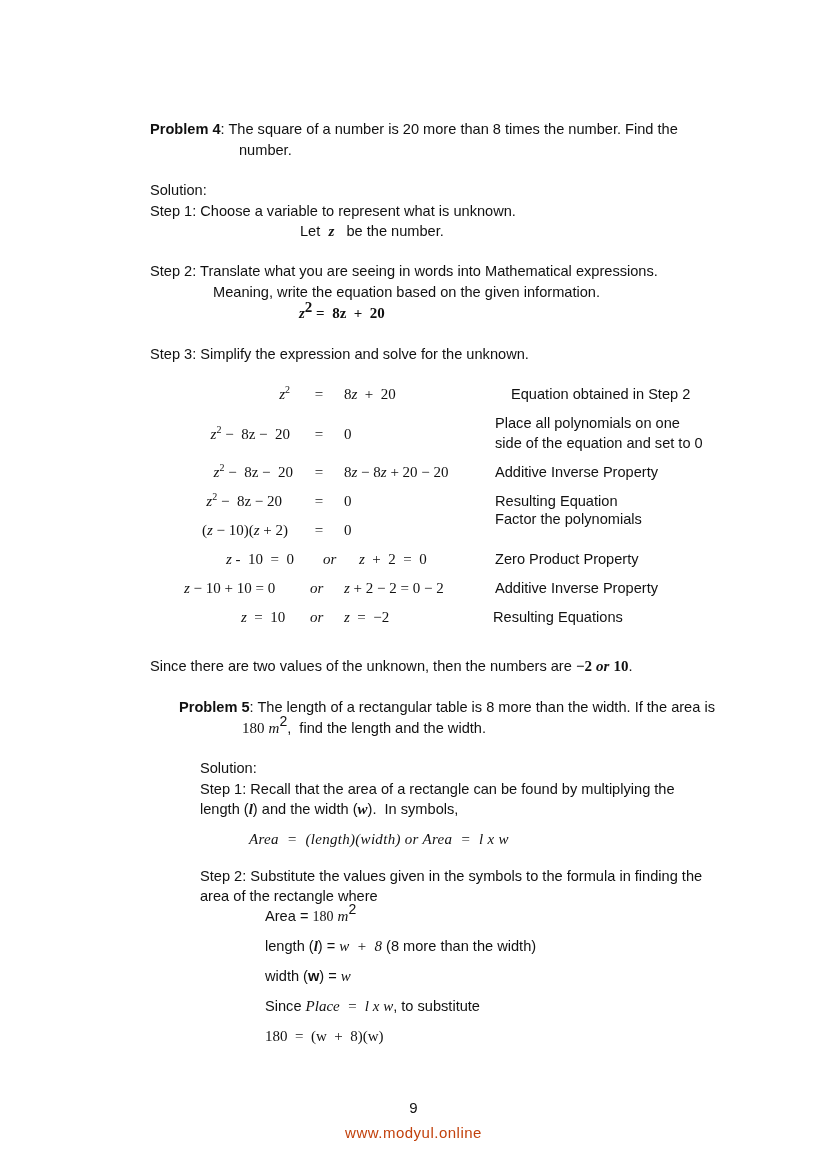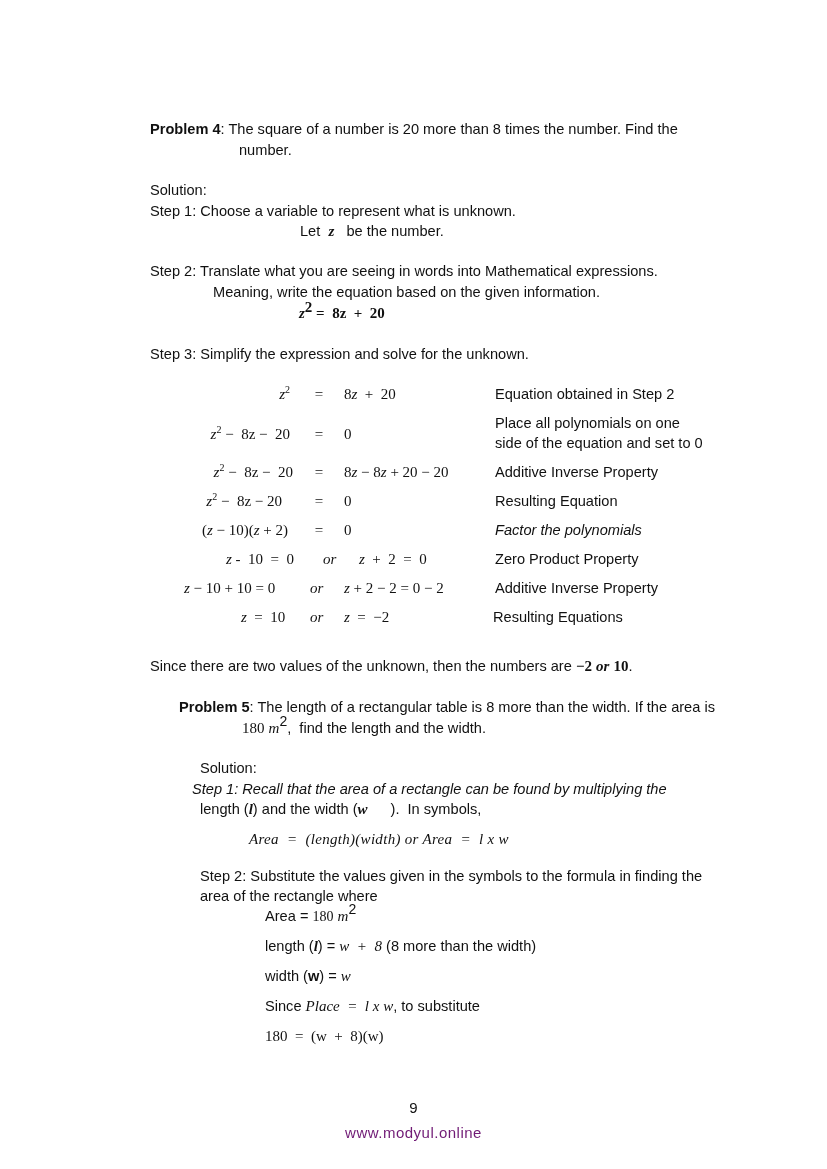--- a/index.html
+++ b/index.html
@@ -13,21 +13,21 @@
   .mbi { font-family: "Liberation Serif", serif; font-weight: bold; font-style: italic; font-size: 15px; }
   sup { font-size: 10px; vertical-align: 6px; line-height: 0; }
   sup.big { font-size: 14px; vertical-align: 7px; }
   .eq { position: absolute; font-family: Liberation Serif, serif; font-size: 15px; white-space: nowrap; line-height: 20px; }
   .eq i { font-style: italic; }
   .lhs { text-align: right; width: 130px; left: 160px; }
   .eqs { left: 312px; width: 14px; text-align: center; }
   .rhs { left: 344px; }
   .note { position: absolute; left: 495px; font-family: "Liberation Sans", sans-serif; font-size: 14.6px; line-height: 20px; white-space: nowrap; }
   .pagenum { position: absolute; left: 0; width: 827px; text-align: center; top: 1099px; font-size: 15px; }
-  .watermark { position: absolute; left: 0; width: 827px; text-align: center; top: 1124px; font-size: 15px; color: #701a75; letter-spacing: 0.5px; }
+  .watermark { position: absolute; left: 0; width: 827px; text-align: center; top: 1124px; font-size: 15px; color: #c2410c; letter-spacing: 0.5px; }
 </style>
 </head>
 <body>
 
 <div class="abs" style="left:150px; top:119px;">
   <span class="b">Problem 4</span><span>: The square of a number is 20 more than 8 times the number.  Find the</span>
 </div>
 <div class="abs" style="left:239px; top:140px;">number.</div>
 
 <div class="abs" style="left:150px; top:180px;">Solution:</div>
@@ -42,42 +42,42 @@
   <span class="mbi">z</span><sup class="mb">2</sup><span class="mb" style="white-space:pre;"> </span><span class="mb" style="white-space:pre;">=  8z  +  20</span>
 </div>
 
 <div class="abs" style="left:150px; top:344px;">Step 3: Simplify the expression and solve for the unknown.</div>
 
 <div>
 
   <div class="eq lhs" style="top:384px;"><i>z</i><sup>2</sup></div>
   <div class="eq eqs" style="top:384px;">=</div>
   <div class="eq rhs" style="top:384px; white-space:pre;">8<i>z</i>  +  20</div>
-  <div class="note" style="top:384px;">Equation obtained in Step 2</div>
+  <div class="note" style="top:384px;margin-left:16px;">Equation obtained in Step 2</div>
 
   <div class="eq lhs" style="top:424px; white-space:pre;"><i>z</i><sup>2</sup><span> −  8z −  20</span></div>
   <div class="eq eqs" style="top:424px;">=</div>
   <div class="eq rhs" style="top:424px;">0</div>
   <div class="note" style="top:413px;">Place all polynomials on one</div>
   <div class="note" style="top:433px;">side of the equation and set to 0</div>
 
   <div class="eq lhs" style="top:462px; white-space:pre; width:133px;"><i>z</i><sup>2</sup><span> −  8z −  20</span></div>
   <div class="eq eqs" style="top:462px;">=</div>
   <div class="eq rhs" style="top:462px;">8<i>z</i> − 8<i>z</i> + 20 − 20</div>
   <div class="note" style="top:462px;">Additive Inverse Property</div>
 
   <div class="eq lhs" style="top:491px; white-space:pre; width:122px; left:160px;"><i>z</i><sup>2</sup><span> −  8z − 20</span></div>
   <div class="eq eqs" style="top:491px;">=</div>
   <div class="eq rhs" style="top:491px;">0</div>
   <div class="note" style="top:491px;">Resulting Equation</div>
 
   <div class="eq lhs" style="top:520px; width:128px; left:160px;">(<i>z</i> − 10)(<i>z</i> + 2)</div>
   <div class="eq eqs" style="top:520px;">=</div>
   <div class="eq rhs" style="top:520px;">0</div>
-  <div class="note" style="top:520px;font-style:italic;">Factor the polynomials</div>
+  <div class="note" style="top:509px;">Factor the polynomials</div>
 
   <div class="eq" style="top:549px; left:226px; white-space:pre;"><i>z</i> -  10  =  0</div>
   <div class="eq" style="top:549px; left:323px;"><i>or</i></div>
   <div class="eq" style="top:549px; left:359px; white-space:pre;"><i>z</i>  +  2  =  0</div>
   <div class="note" style="top:549px;">Zero Product Property</div>
 
   <div class="eq" style="top:578px; left:184px; white-space:pre;"><i>z</i> − 10 + 10 = 0</div>
   <div class="eq" style="top:578px; left:310px;"><i>or</i></div>
   <div class="eq" style="top:578px; left:344px; white-space:pre;"><i>z</i> + 2 − 2 = 0 − 2</div>
   <div class="note" style="top:578px;">Additive Inverse Property</div>
@@ -93,23 +93,23 @@
 </div>
 
 <div class="abs" style="left:150px; top:697px;margin-left:29px;">
   <span class="b">Problem 5</span><span>:  The length of a rectangular table is 8 more than the width. If the area is</span>
 </div>
 <div class="abs" style="left:242px; top:718px;">
   <span class="mn">180</span>&nbsp;<span class="m">m</span><sup class="big">2</sup><span style="white-space:pre;">,  find the length and the width.</span>
 </div>
 
 <div class="abs" style="left:200px; top:758px;">Solution:</div>
-<div class="abs" style="left:192px; top:779px;font-style:italic;">Step 1: Recall that the area of a rectangle can be found by multiplying the</div>
+<div class="abs" style="left:200px; top:779px;">Step 1: Recall that the area of a rectangle can be found by multiplying the</div>
 <div class="abs" style="left:200px; top:799px;">
-  <span>length (</span><span class="mbi">l</span><span>) and the width (</span><span class="mbi">w</span><span style="white-space:pre;margin-left:23px;">).  In symbols,</span>
+  <span>length (</span><span class="mbi">l</span><span>) and the width (</span><span class="mbi">w</span><span style="white-space:pre;">).  In symbols,</span>
 </div>
 <div class="abs m" style="left:249px; top:829px; white-space:pre; letter-spacing:0.3px;">Area  =  (length)(width) or Area  =  l x w</div>
 
 <div class="abs" style="left:200px; top:866px;">Step 2: Substitute the values given in the symbols to the formula in finding the</div>
 <div class="abs" style="left:200px; top:886px;">area of the rectangle where</div>
 
 <div class="abs" style="left:265px; top:906px;">
   <span>Area = </span><span class="mn" style="font-size:14px;">180</span>&nbsp;<span class="m">m</span><sup class="big">2</sup>
 </div>
 <div class="abs" style="left:265px; top:936px;">

